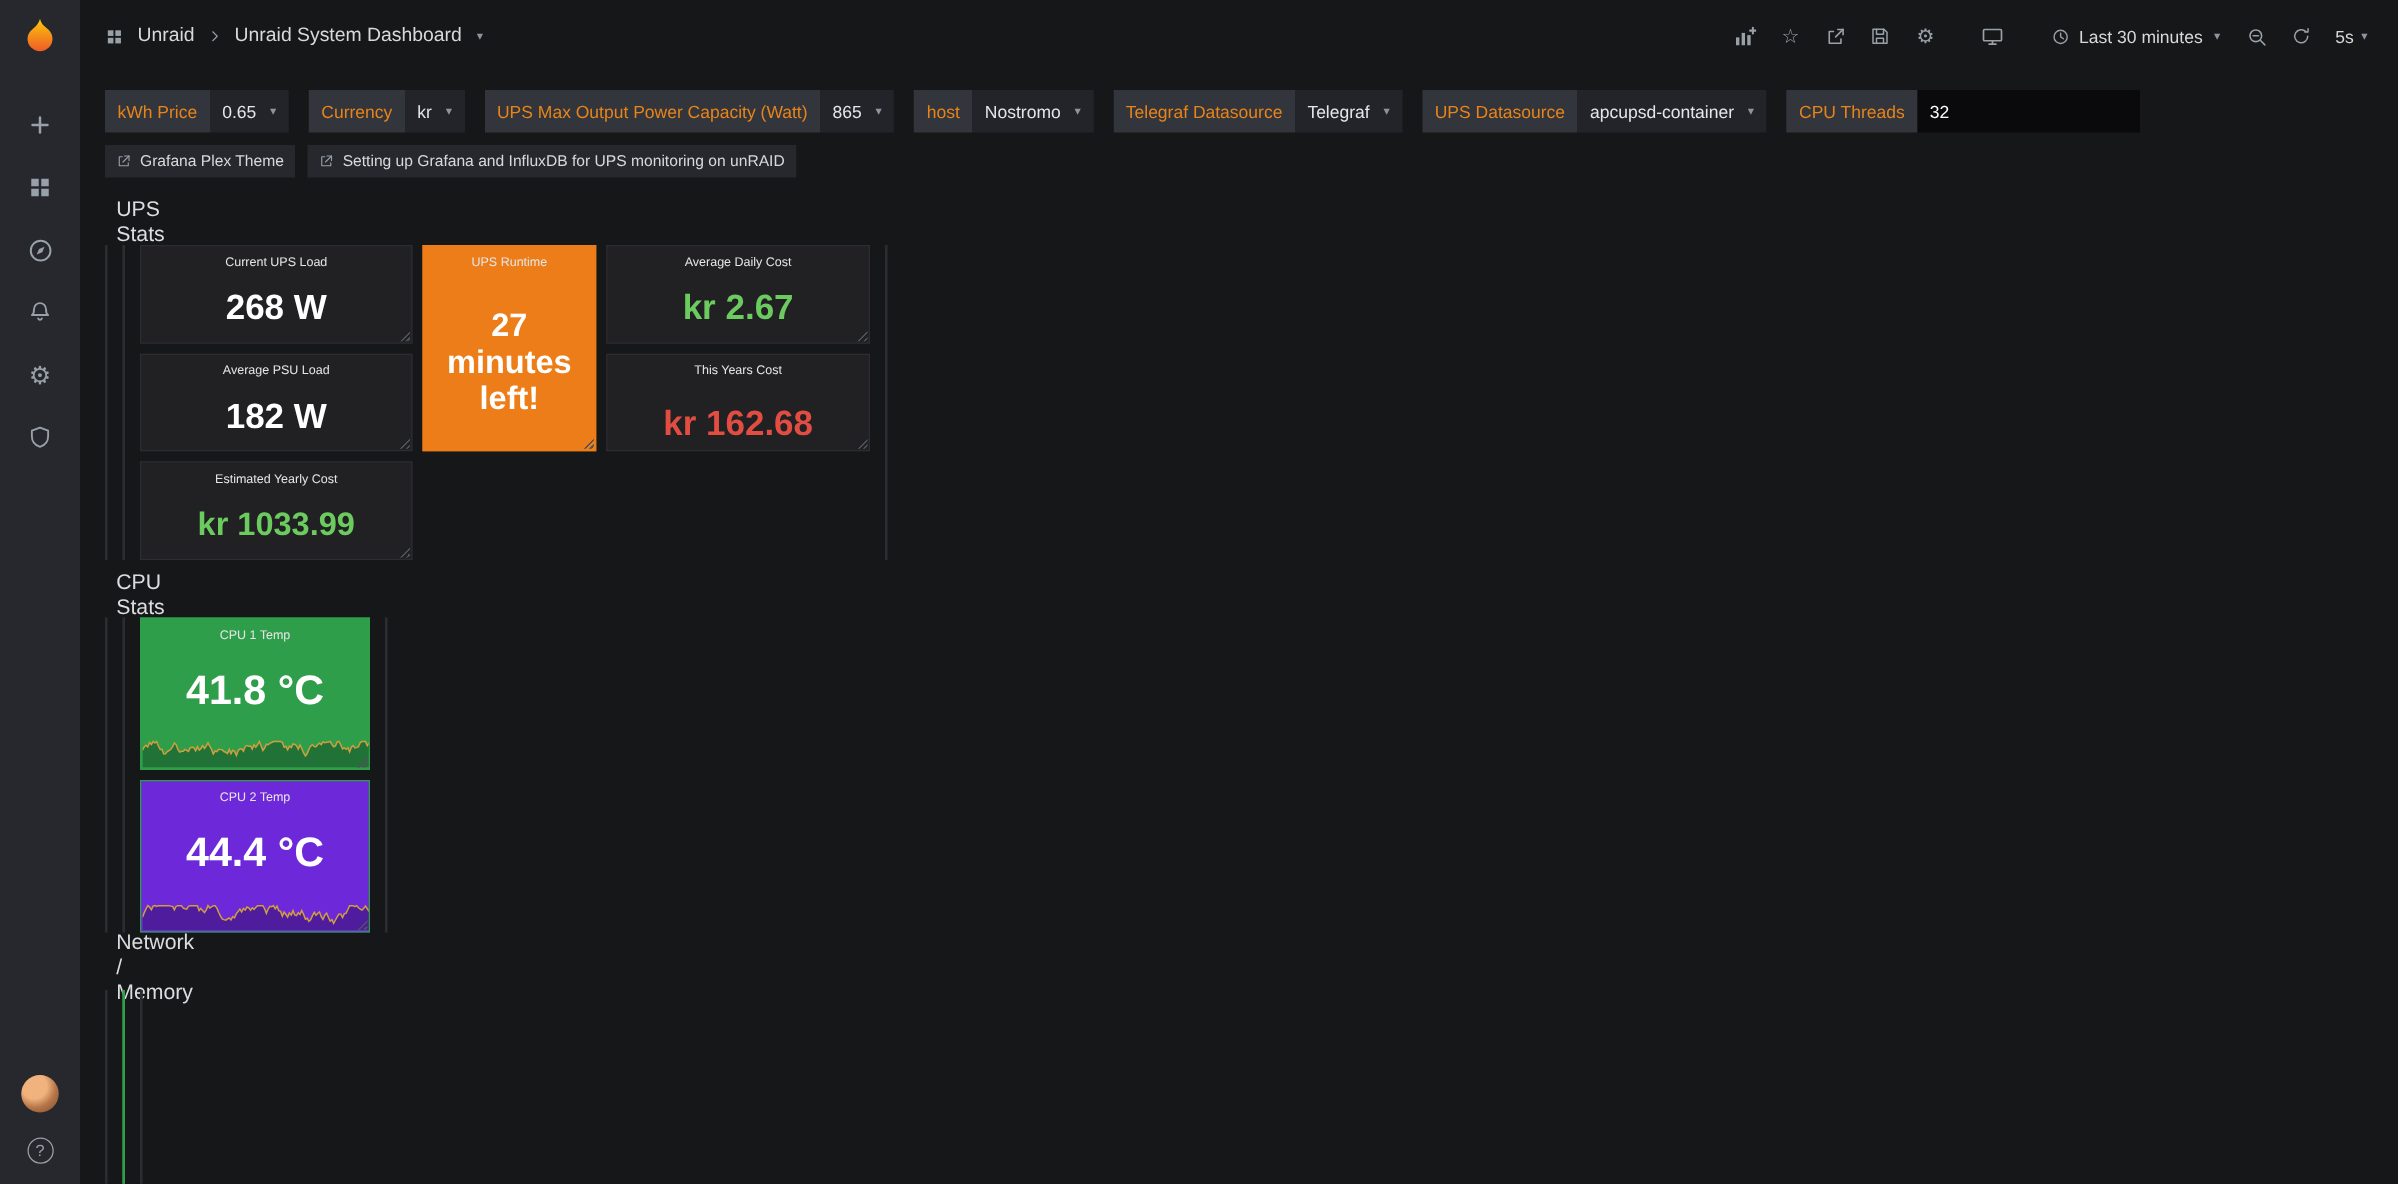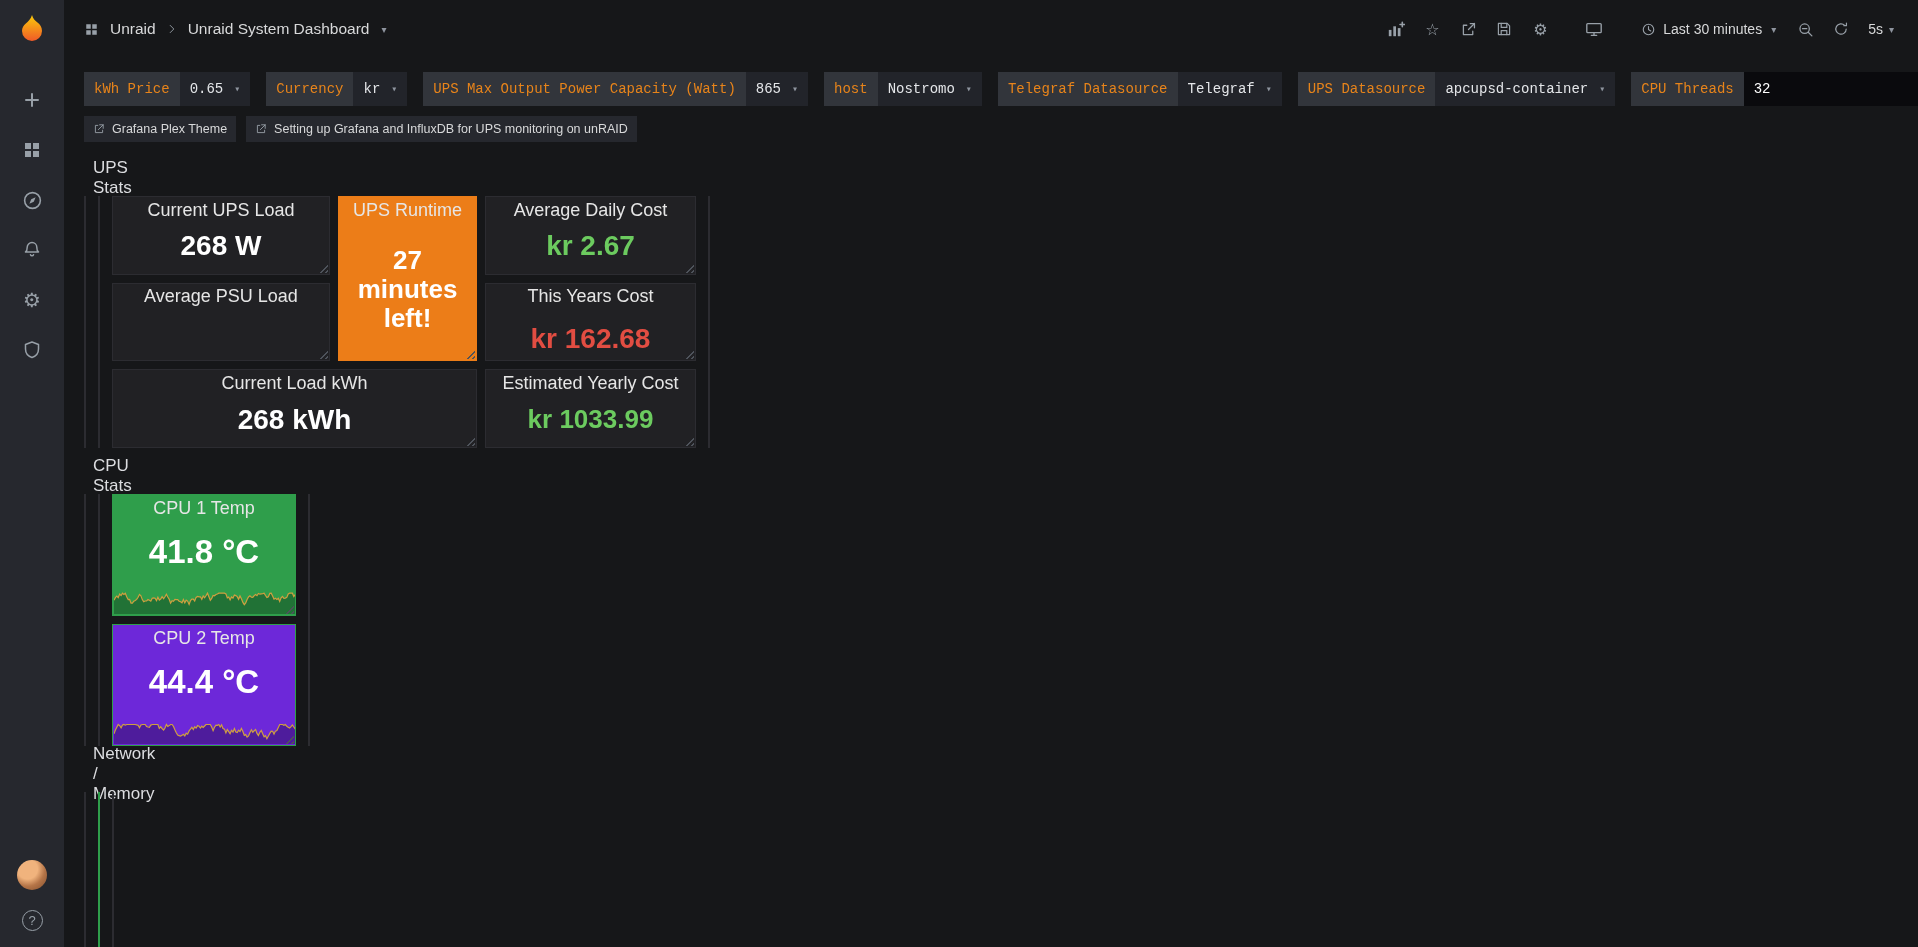--- a/index.html
+++ b/index.html
@@ -28,35 +28,35 @@
 .crumb .t{cursor:pointer;}
 .car{font-size:10px;color:#8e949e;margin-left:2px;}
 .nav-right{margin-left:auto;display:flex;align-items:center;gap:6px;}
 .nbtn{width:30px;height:30px;display:flex;align-items:center;justify-content:center;cursor:pointer;color:#98a0a8;font-size:16px;}
 .gap-l{margin-left:18px;}
 .timepick{display:flex;align-items:center;gap:7px;font-size:14px;color:#d8d9da;cursor:pointer;padding:0 8px;}
 .refint{display:flex;align-items:center;gap:4px;font-size:14px;cursor:pointer;padding:0 6px;}
 
 
 .submenu{padding:14px 20px 10px;}
-.vars{display:flex;gap:16px;align-items:center;font-family:Liberation Mono, monospace;}
+.vars{display:flex;gap:16px;align-items:center;}
 .var{height:34px;display:flex;font-size:14px;cursor:pointer;}
 .var-label{background:#32353b;color:#e8841a;font-weight:500;padding:0 10px;display:flex;align-items:center;white-space:nowrap;}
 .var-value{background:#22242a;color:#e4e6e9;padding:0 10px;display:flex;align-items:center;gap:9px;white-space:nowrap;}
 .var-input{width:178px;background:#0a0a0d;border:0;color:#fff;font-size:14px;height:34px;padding:0 10px;font-family:inherit;outline:none;}
 .links{display:flex;gap:10px;margin-top:10px;}
 .dash-link{height:26px;display:flex;align-items:center;gap:7px;padding:0 9px;background:#26282e;color:#d8d9da;font-size:12.5px;cursor:pointer;white-space:nowrap;}
 
 
 .dash{padding:0 20px;}
 .section-row{height:36px;margin-top:8px;display:flex;align-items:center;gap:9px;font-size:17px;font-weight:500;color:#dcdde0;cursor:pointer;}
 .panels-row{display:flex;gap:12px;align-items:stretch;}
 .panel{position:relative;background:#212124;border:1px solid #2c2c31;display:flex;flex-direction:column;overflow:hidden;}
 .panel-header{height:26px;flex:none;display:flex;align-items:center;justify-content:center;position:relative;}
-.panel-title{font-size:18px;font-weight:500;color:#e6e6e6;cursor:pointer;white-space:nowrap;}
+.panel-title{font-size:10px;font-weight:500;color:#e6e6e6;cursor:pointer;white-space:nowrap;}
 .rz{position:absolute;right:1px;bottom:1px;width:9px;height:9px;cursor:se-resize;
   background:linear-gradient(135deg,transparent 0 55%,#4e535b 55% 65%,transparent 65% 80%,#4e535b 80% 90%,transparent 90%);}
 
 
 .graph-area{flex:1;display:flex;padding:2px 4px 0;min-height:0;}
 .plot{flex:1;position:relative;min-width:0;overflow:hidden;}
 .x-axis{flex:none;height:18px;display:flex;justify-content:space-between;align-items:center;font-size:11px;color:#8e949e;}
 .g-ups .x-axis{margin:0 64px;}
 .g-ups .legend-inline{padding:0 70px 3px 64px;}
 .legend-inline{flex:none;height:20px;display:flex;align-items:center;justify-content:space-between;font-size:12px;}
@@ -363,37 +363,31 @@
             </div>
           <div class="stat-body">
               <span class="stat-value" style="color: rgb(108, 203, 95);">kr 2.67</span>
             </div>
           <i class="rz"></i>
         </div>
         <div class="panel">
           <div class="panel-header">
               <span class="panel-title">Average PSU Load</span>
             </div>
+          <div class="stat-body">
+              <span class="stat-value" style="color: rgb(255, 255, 255);">182 W</span>
+            </div>
           <i class="rz"></i>
         </div>
         <div class="panel">
           <div class="panel-header">
               <span class="panel-title">This Years Cost</span>
             </div>
           <div class="stat-body">
               <span class="stat-value" style="color: rgb(226, 77, 66); margin-top: 12px;">kr 162.68</span>
-            </div>
-          <i class="rz"></i>
-        </div>
-        <div class="panel" style="grid-column:span 2">
-          <div class="panel-header">
-              <span class="panel-title">Current Load kWh</span>
-            </div>
-          <div class="stat-body">
-              <span class="stat-value" style="color: rgb(255, 255, 255);">268 kWh</span>
             </div>
           <i class="rz"></i>
         </div>
         <div class="panel">
           <div class="panel-header">
               <span class="panel-title">Estimated Yearly Cost</span>
             </div>
           <div class="stat-body">
               <span class="stat-value" style="font-size: 26px; color: rgb(108, 203, 95);">kr 1033.99</span>
             </div>

